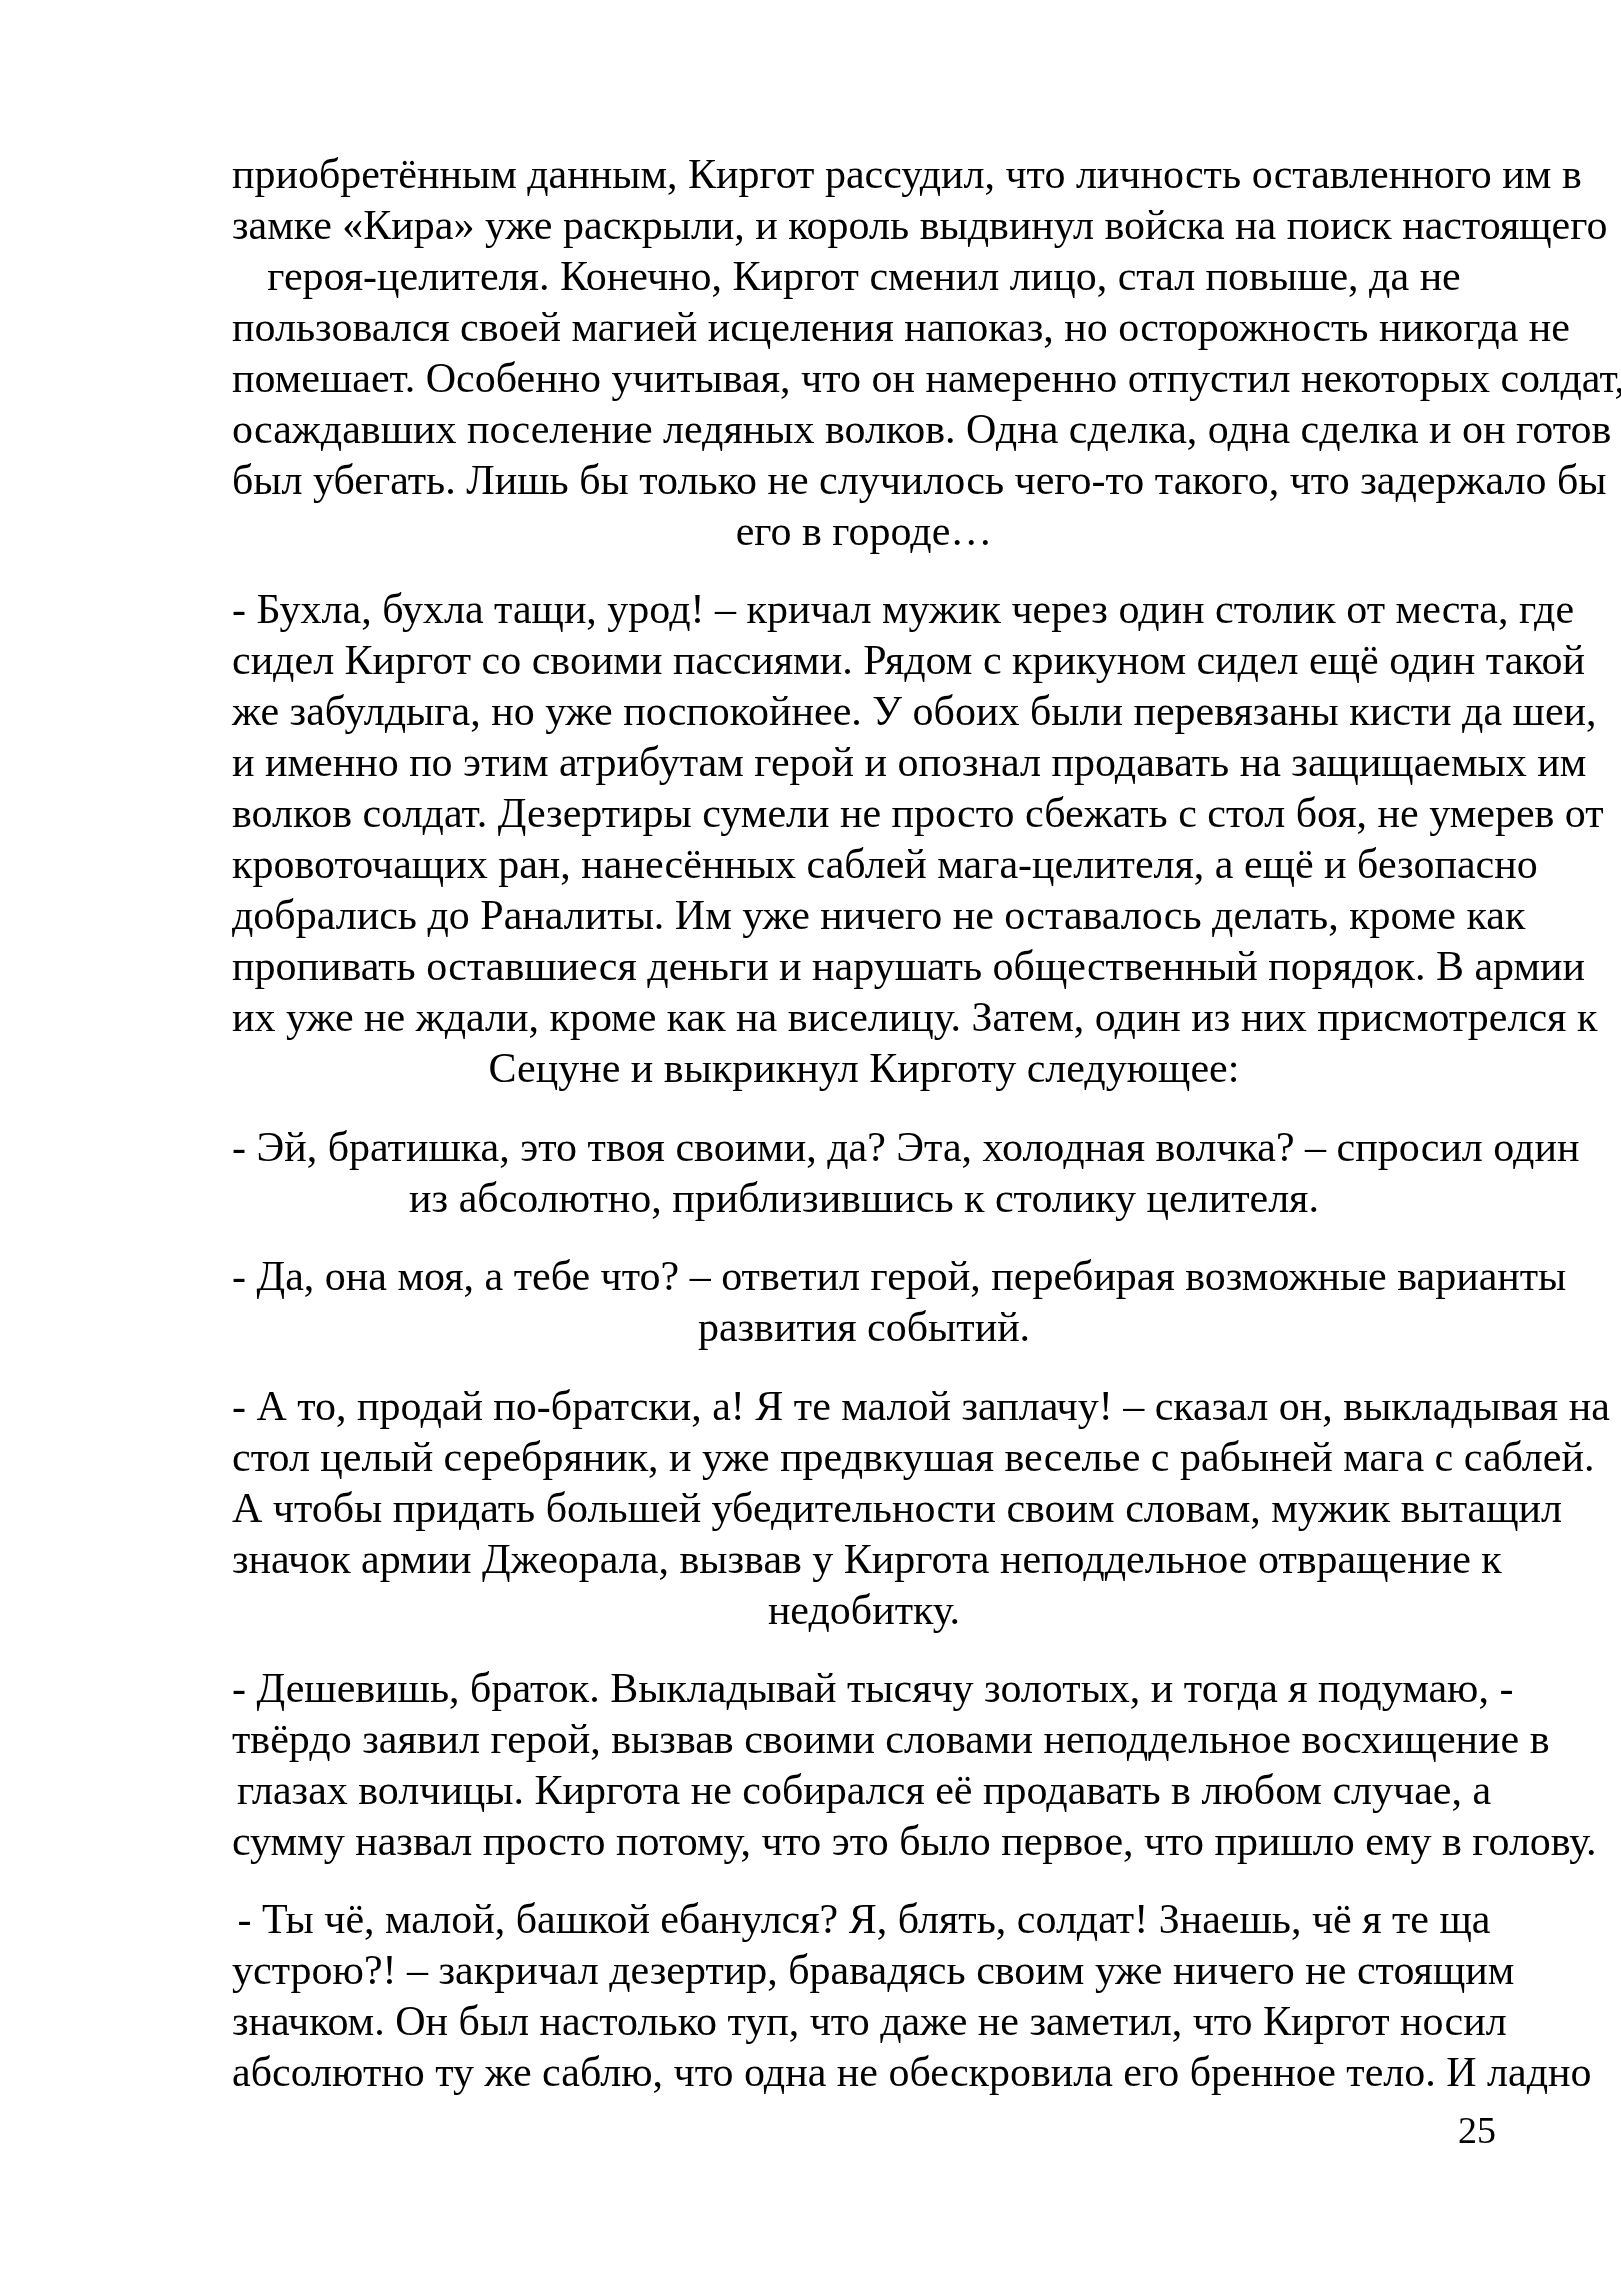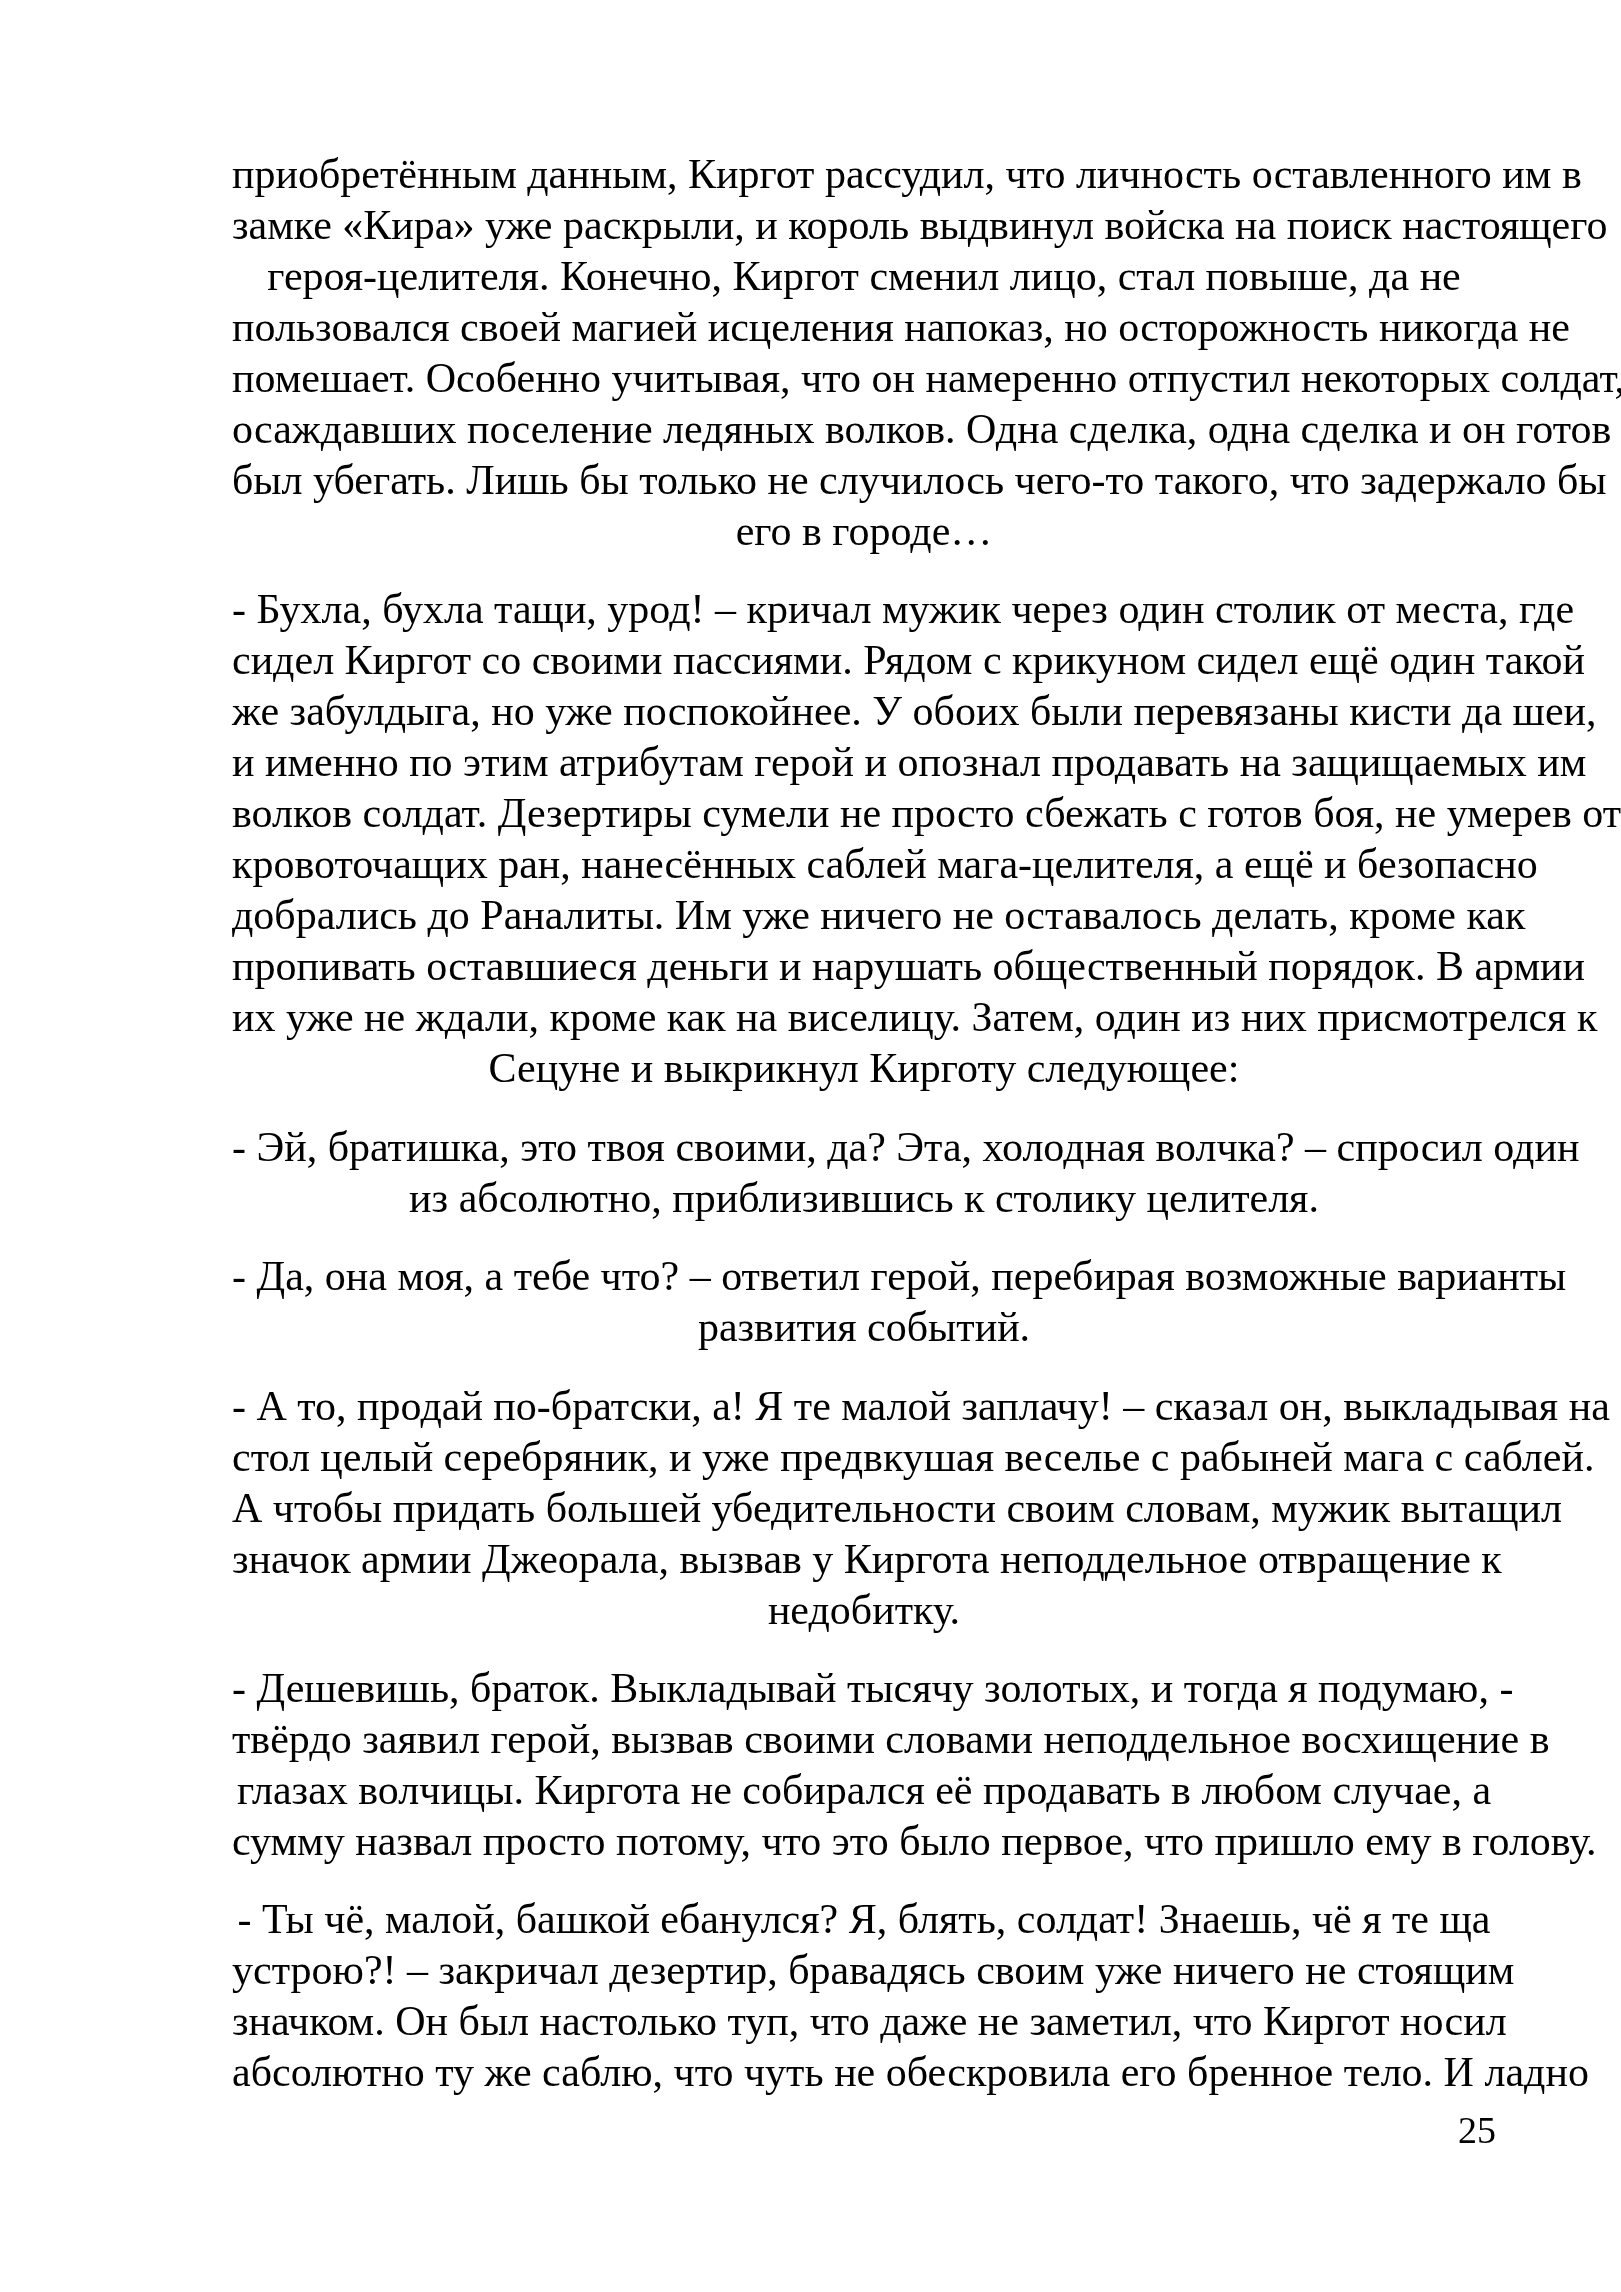--- a/index.html
+++ b/index.html
@@ -56,21 +56,21 @@
         <span class="line">помешает. Особенно учитывая, что он намеренно отпустил некоторых солдат,</span>
         <span class="line">осаждавших поселение ледяных волков. Одна сделка, одна сделка и он готов</span>
         <span class="line">был убегать. Лишь бы только не случилось чего-то такого, что задержало бы</span>
         <span class="line">его в городе…</span>
       </p>
       <p>
         <span class="line">- Бухла, бухла тащи, урод! – кричал мужик через один столик от места, где</span>
         <span class="line">сидел Киргот со своими пассиями. Рядом с крикуном сидел ещё один такой</span>
         <span class="line">же забулдыга, но уже поспокойнее. У обоих были перевязаны кисти да шеи,</span>
         <span class="line">и именно по этим атрибутам герой и опознал продавать на защищаемых им</span>
-        <span class="line">волков солдат. Дезертиры сумели не просто сбежать с готов боя, не умерев от</span>
+        <span class="line">волков солдат. Дезертиры сумели не просто сбежать с стол боя, не умерев от</span>
         <span class="line">кровоточащих ран, нанесённых саблей мага-целителя, а ещё и безопасно</span>
         <span class="line">добрались до Раналиты. Им уже ничего не оставалось делать, кроме как</span>
         <span class="line">пропивать оставшиеся деньги и нарушать общественный порядок. В армии</span>
         <span class="line">их уже не ждали, кроме как на виселицу. Затем, один из них присмотрелся к</span>
         <span class="line">Сецуне и выкрикнул Кирготу следующее:</span>
       </p>
       <p>
         <span class="line">- Эй, братишка, это твоя своими, да? Эта, холодная волчка? – спросил один</span>
         <span class="line">из абсолютно, приблизившись к столику целителя.</span>
       </p>
@@ -88,18 +88,18 @@
       <p>
         <span class="line">- Дешевишь, браток. Выкладывай тысячу золотых, и тогда я подумаю, -</span>
         <span class="line">твёрдо заявил герой, вызвав своими словами неподдельное восхищение в</span>
         <span class="line">глазах волчицы. Киргота не собирался её продавать в любом случае, а</span>
         <span class="line">сумму назвал просто потому, что это было первое, что пришло ему в голову.</span>
       </p>
       <p>
         <span class="line">- Ты чё, малой, башкой ебанулся? Я, блять, солдат! Знаешь, чё я те ща</span>
         <span class="line">устрою?! – закричал дезертир, бравадясь своим уже ничего не стоящим</span>
         <span class="line">значком. Он был настолько туп, что даже не заметил, что Киргот носил</span>
-        <span class="line">абсолютно ту же саблю, что чуть не обескровила его бренное тело. И ладно</span>
+        <span class="line">абсолютно ту же саблю, что одна не обескровила его бренное тело. И ладно</span>
       </p>
     </div>
   <div class="page-number">25</div>
 </div>
 
 
 </body></html>

